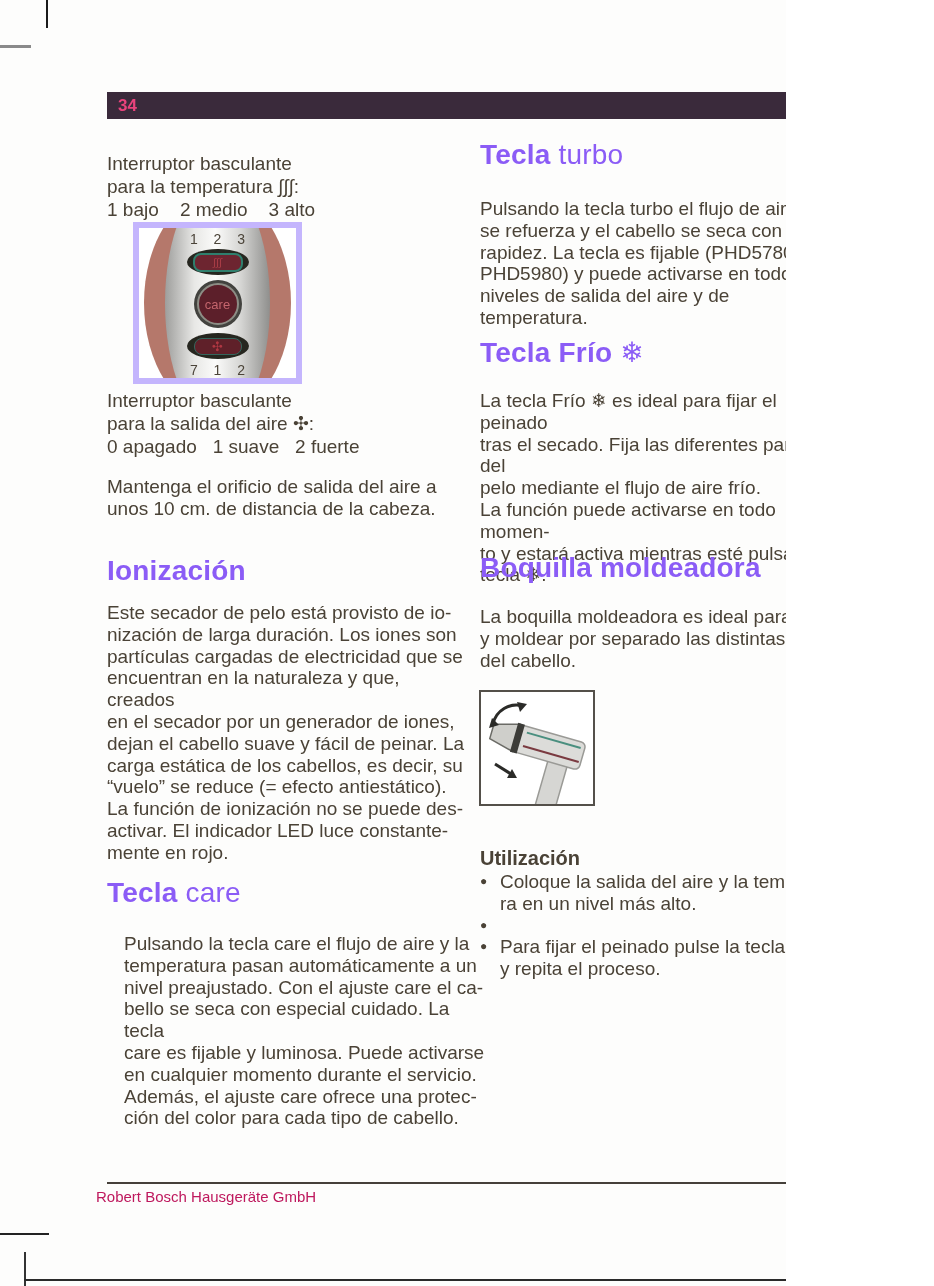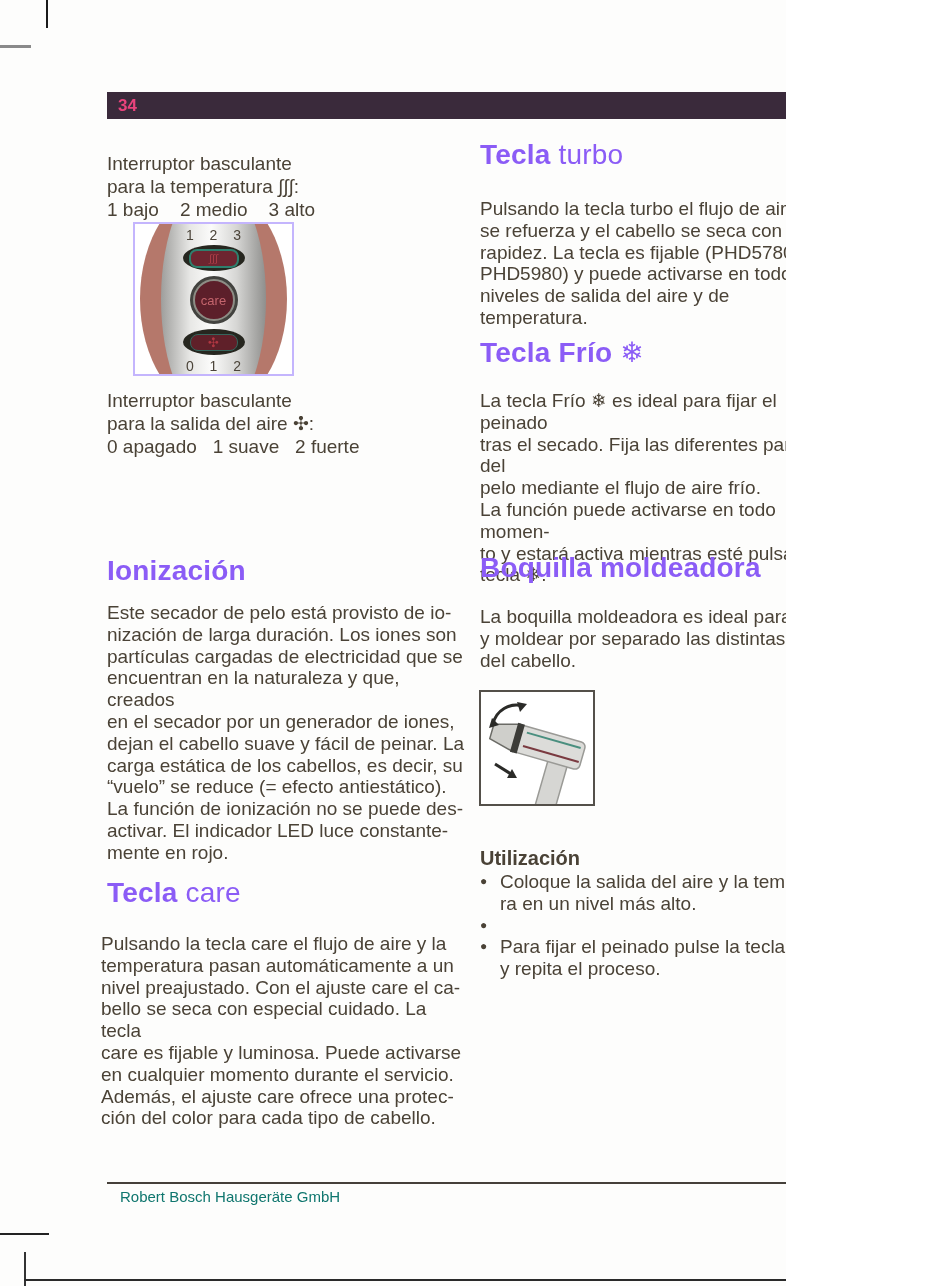--- a/index.html
+++ b/index.html
@@ -16,39 +16,39 @@
   .cap{font-size:19px;line-height:23px;white-space:pre-line;}
   .para{font-size:19px;line-height:21.8px;white-space:pre-line;margin:0;}
   h2{font-size:28px;line-height:30px;margin:0;color:#8b5cf6;font-weight:bold;letter-spacing:0.2px;}
   h2 .light{font-weight:normal;}
   .subhead{font-size:20px;font-weight:bold;line-height:22px;}
   .bullets{list-style:none;margin:0;padding:0;font-size:19px;line-height:21.8px;}
   .bullets li{display:flex;}
   .bullets .dot{width:20px;flex:0 0 20px;font-size:12px;line-height:21.8px;}
   .bullets .btxt{white-space:pre-line;}
   
-  .panel-frame{left:133px;top:222px;width:157px;height:150px;border:2px solid #c4b5fd;background:#fff;overflow:hidden;}
+  .panel-frame{left:133px;top:222px;width:157px;height:150px;border:6px solid #c4b5fd;background:#fff;overflow:hidden;}
   .salmon{position:absolute;left:5px;right:5px;top:-36px;bottom:-36px;background:#b5786b;border-radius:50%;}
   .silver{position:absolute;left:26px;right:26px;top:-46px;bottom:-46px;border-radius:50%;
     background:linear-gradient(90deg,#9e9e9c,#e8e8e6 28%,#fbfbfa 48%,#d6d6d4 72%,#8f8f8d);}
   .panel-inner{position:absolute;left:0;top:0;right:0;bottom:0;display:flex;flex-direction:column;align-items:center;}
   .nums{font-size:14px;letter-spacing:6px;color:#4b4439;margin-top:3px;text-indent:6px;}
   .rocker{width:62px;height:26px;border-radius:50%;background:#26261f;display:flex;align-items:center;justify-content:center;}
   .pill{width:46px;height:15px;border-radius:8px;display:flex;align-items:center;justify-content:center;}
   .pill.heat{background:#6d2530;border:2px solid #2f7f6d;color:#aa3d46;font-size:11px;}
   .pill.fan{background:#5f2029;border:1px solid #35655c;color:#b03742;font-size:13px;}
   .care-btn{width:48px;height:48px;margin:5px 0;border-radius:50%;
     background:radial-gradient(circle,#4a4a46 55%,#2c2c29);display:flex;align-items:center;justify-content:center;}
   .care-inner{width:38px;height:38px;border-radius:50%;background:#5c1f2a;border:2px solid #8d8d85;
     color:#c4656d;font-size:13px;display:flex;align-items:center;justify-content:center;}
   
   .nozzle-frame{left:479px;top:690px;width:112px;height:112px;border:2px solid #54504a;background:#fff;}
   
   .footline{left:107px;top:1182px;width:725px;height:2px;background:#45403a;}
-  .foottext{left:120px;top:1188px;font-size:15px;color:#0f766e;}
+  .foottext{left:96px;top:1188px;font-size:15px;color:#be185d;}
   
   .mark{position:absolute;}
 </style>
 </head>
 <body>
 
 <div class="page">
 
   <div class="mark" style="left:46px;top:0;width:2px;height:28px;background:#1b1b1b;"></div>
   <div class="mark" style="left:0;top:45px;width:31px;height:3px;background:#8a8a8a;"></div>
@@ -82,44 +82,46 @@
       <div class="care-btn">
         <div class="care-inner">
             <span>care</span>
           </div>
       </div>
       <div class="rocker">
         <div class="pill fan">
             <span>✣</span>
           </div>
       </div>
-      <div class="nums">0 1 2</div>
+      <div class="nums">7 1 2</div>
     </div>
   </div>
 
   <div class="blk cap" style="left:107px;top:389px;width:360px;">Interruptor basculante
 para la salida del aire ✣:
 0 apagado&nbsp;&nbsp;&nbsp;1 suave&nbsp;&nbsp;&nbsp;2 fuerte</div>
 
+  <p class="blk para" style="left:107px;top:476px;width:360px;">Mantenga el orificio de salida del aire a
+unos 10 cm. de distancia de la cabeza.</p>
 
   <h2 class="blk" style="left:107px;top:556px;">Ionización</h2>
   <p class="blk para" style="left:107px;top:602px;width:362px;">Este secador de pelo está provisto de io-
 nización de larga duración. Los iones son
 partículas cargadas de electricidad que se
 encuentran en la naturaleza y que, creados
 en el secador por un generador de iones,
 dejan el cabello suave y fácil de peinar. La
 carga estática de los cabellos, es decir, su
 “vuelo” se reduce (= efecto antiestático).
 La función de ionización no se puede des-
 activar. El indicador LED luce constante-
 mente en rojo.</p>
 
   <h2 class="blk" style="left:107px;top:878px;"><span>Tecla</span><span class="light"> care</span></h2>
-  <p class="blk para" style="left:101px;top:933px;width:362px;">Pulsando la tecla care el flujo de aire y la
+  <p class="blk para" style="left:124px;top:933px;width:362px;">Pulsando la tecla care el flujo de aire y la
 temperatura pasan automáticamente a un
 nivel preajustado. Con el ajuste care el ca-
 bello se seca con especial cuidado. La tecla
 care es fijable y luminosa. Puede activarse
 en cualquier momento durante el servicio.
 Además, el ajuste care ofrece una protec-
 ción del color para cada tipo de cabello.</p>
 
   <h2 class="blk" style="left:480px;top:140px;"><span>Tecla</span><span class="light"> turbo</span></h2>
   <p class="blk para" style="left:480px;top:198px;width:362px;">Pulsando la tecla turbo el flujo de aire

